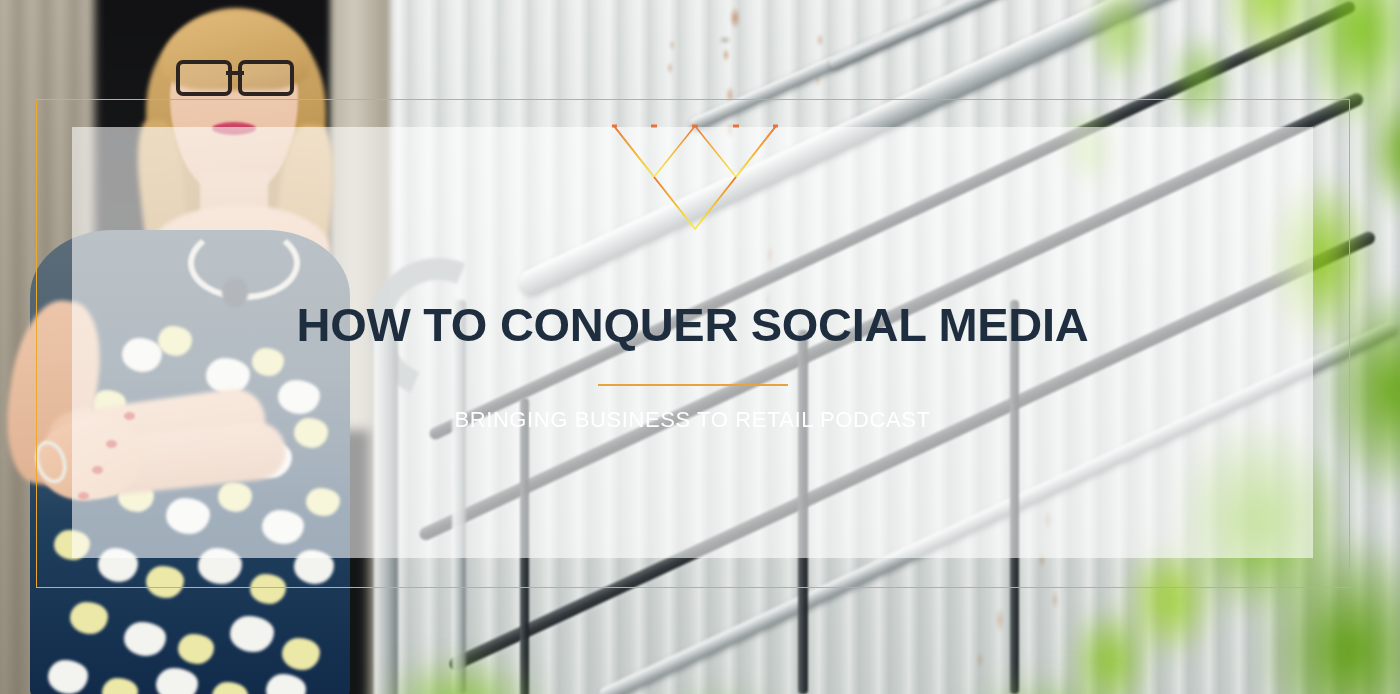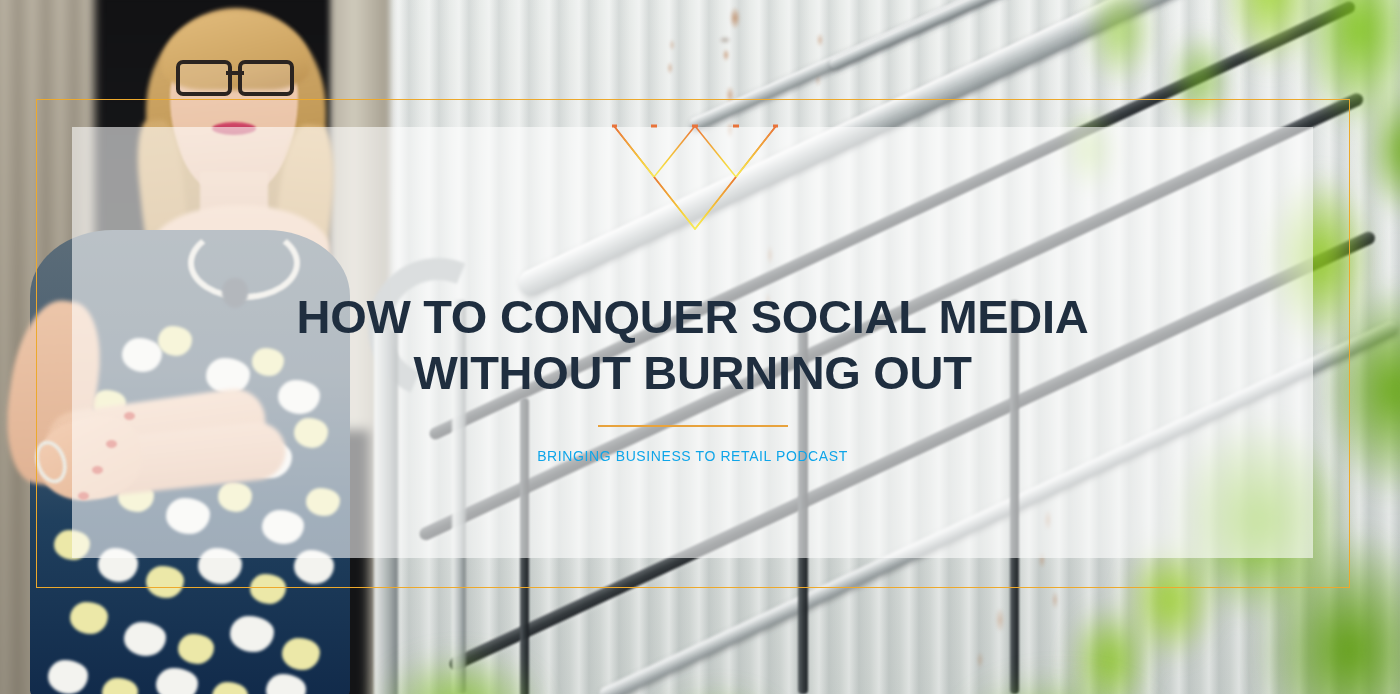--- a/index.html
+++ b/index.html
@@ -350,21 +350,21 @@
   .title-block {
     position: absolute;
     left: 72px; top: 127px;
     width: 1241px; height: 431px;
     display: flex;
     flex-direction: column;
     align-items: center;
     justify-content: flex-start;
   }
   .ep-title {
-    margin: 4px;
+    margin: 12px;
     padding-top: 158px;
     font-size: 47px;
     line-height: 1.20;
     font-weight: 700;
     letter-spacing: -0.3px;
     color: #1f2e3f;
     text-align: center;
     width: 900px;
     font-family: "Liberation Sans", sans-serif;
   }
@@ -381,24 +381,24 @@
   }
   .divider {
     margin-top: 19px;
     width: 190px;
     height: 2px;
     background: #e8a33d;
   }
   .show-name {
     margin: 0;
     padding-top: 21px;
-    font-size: 14px;
+    font-size: 22px;
     font-weight: 400;
     letter-spacing: 0.6px;
-    color: #0ea5e9;
+    color: #ffffff;
     text-align: center;
     font-family: "Liberation Sans", sans-serif;
   }
 </style>
 </head>
 <body>
 
 <div class="stage">
 
   <div class="photo">
@@ -524,19 +524,18 @@
       <path d="M42,53 L83,105 L124,53" fill="none" stroke="url(#zigGrad)" stroke-width="1.6" stroke-linejoin="miter"></path>
 
       <path d="M-1,2 L5,2 M80,2 L86,2 M161,2 L167,2" fill="none" stroke="#e8733a" stroke-width="3"></path>
       <path d="M39,2 L45,2 M121,2 L127,2" fill="none" stroke="#e8733a" stroke-width="3"></path>
     </svg>
   </div>
 
   <div class="title-block">
     <h1 class="ep-title">
       <span class="ln">HOW TO CONQUER SOCIAL MEDIA</span>
-      <span class="ln">WITHOUT BURNING OUT</span>
     </h1>
     <div class="divider"></div>
     <p class="show-name">BRINGING BUSINESS TO RETAIL PODCAST</p>
   </div>
 
 </div>
 
 </body></html>

